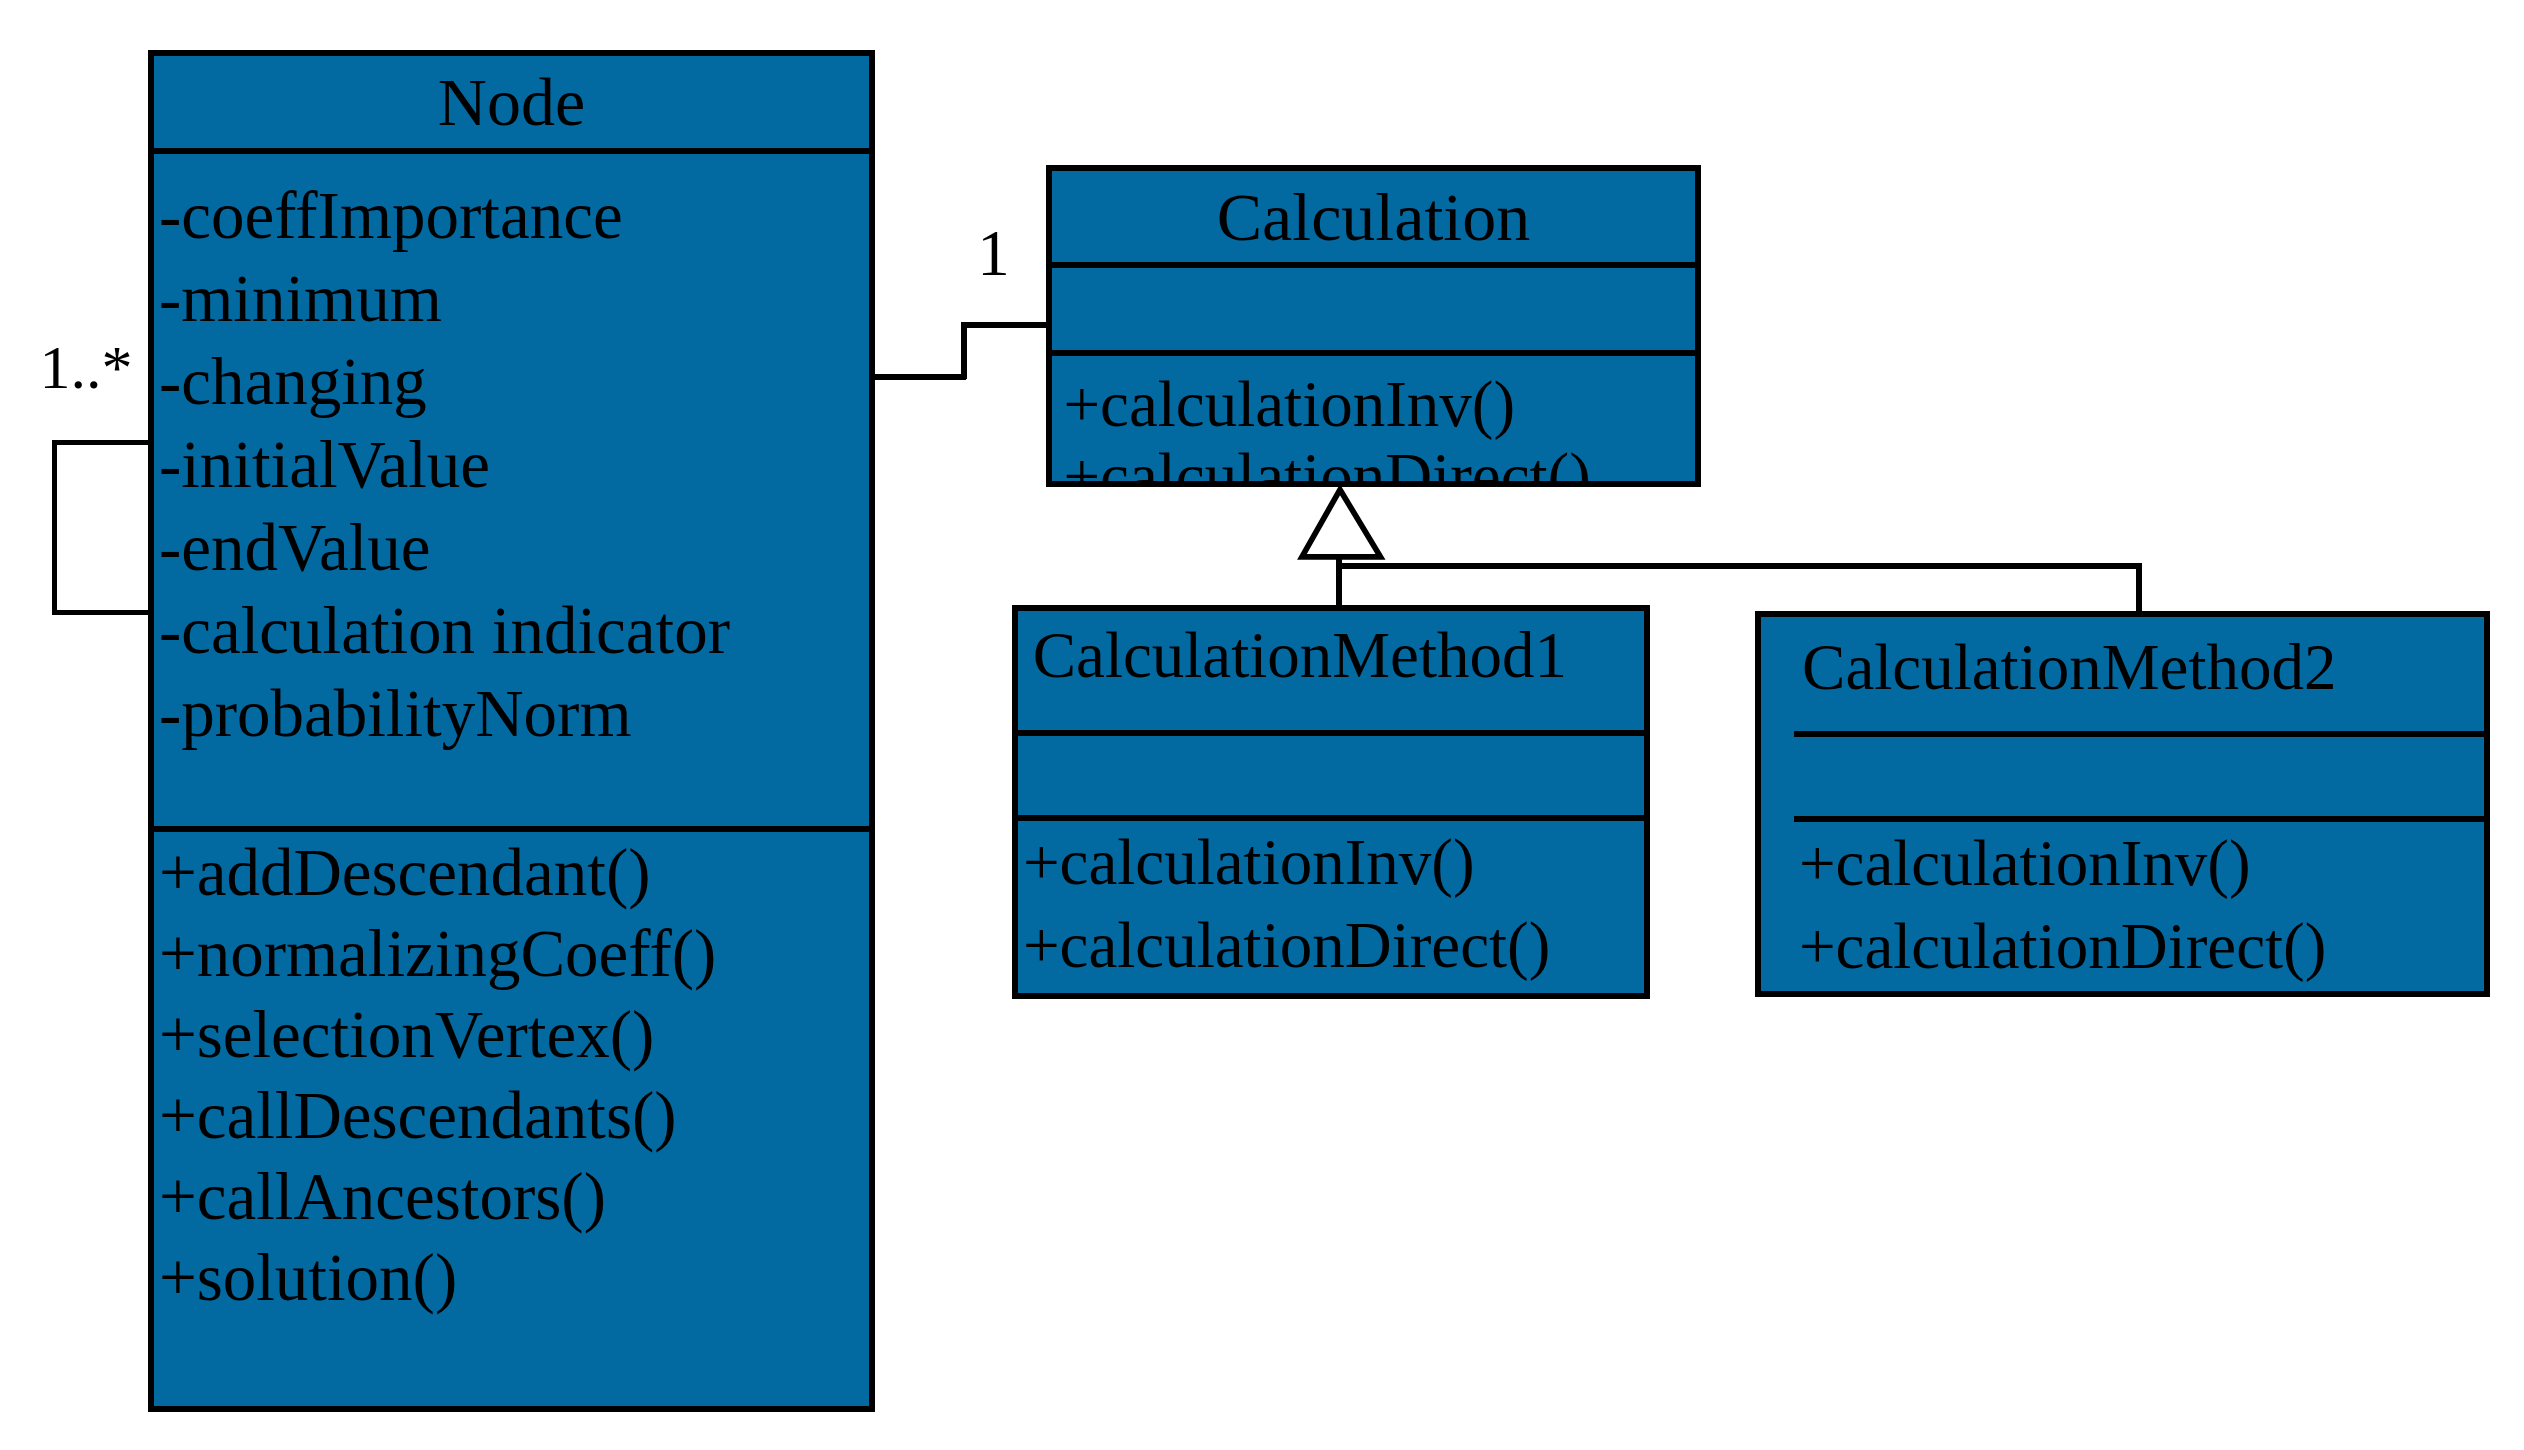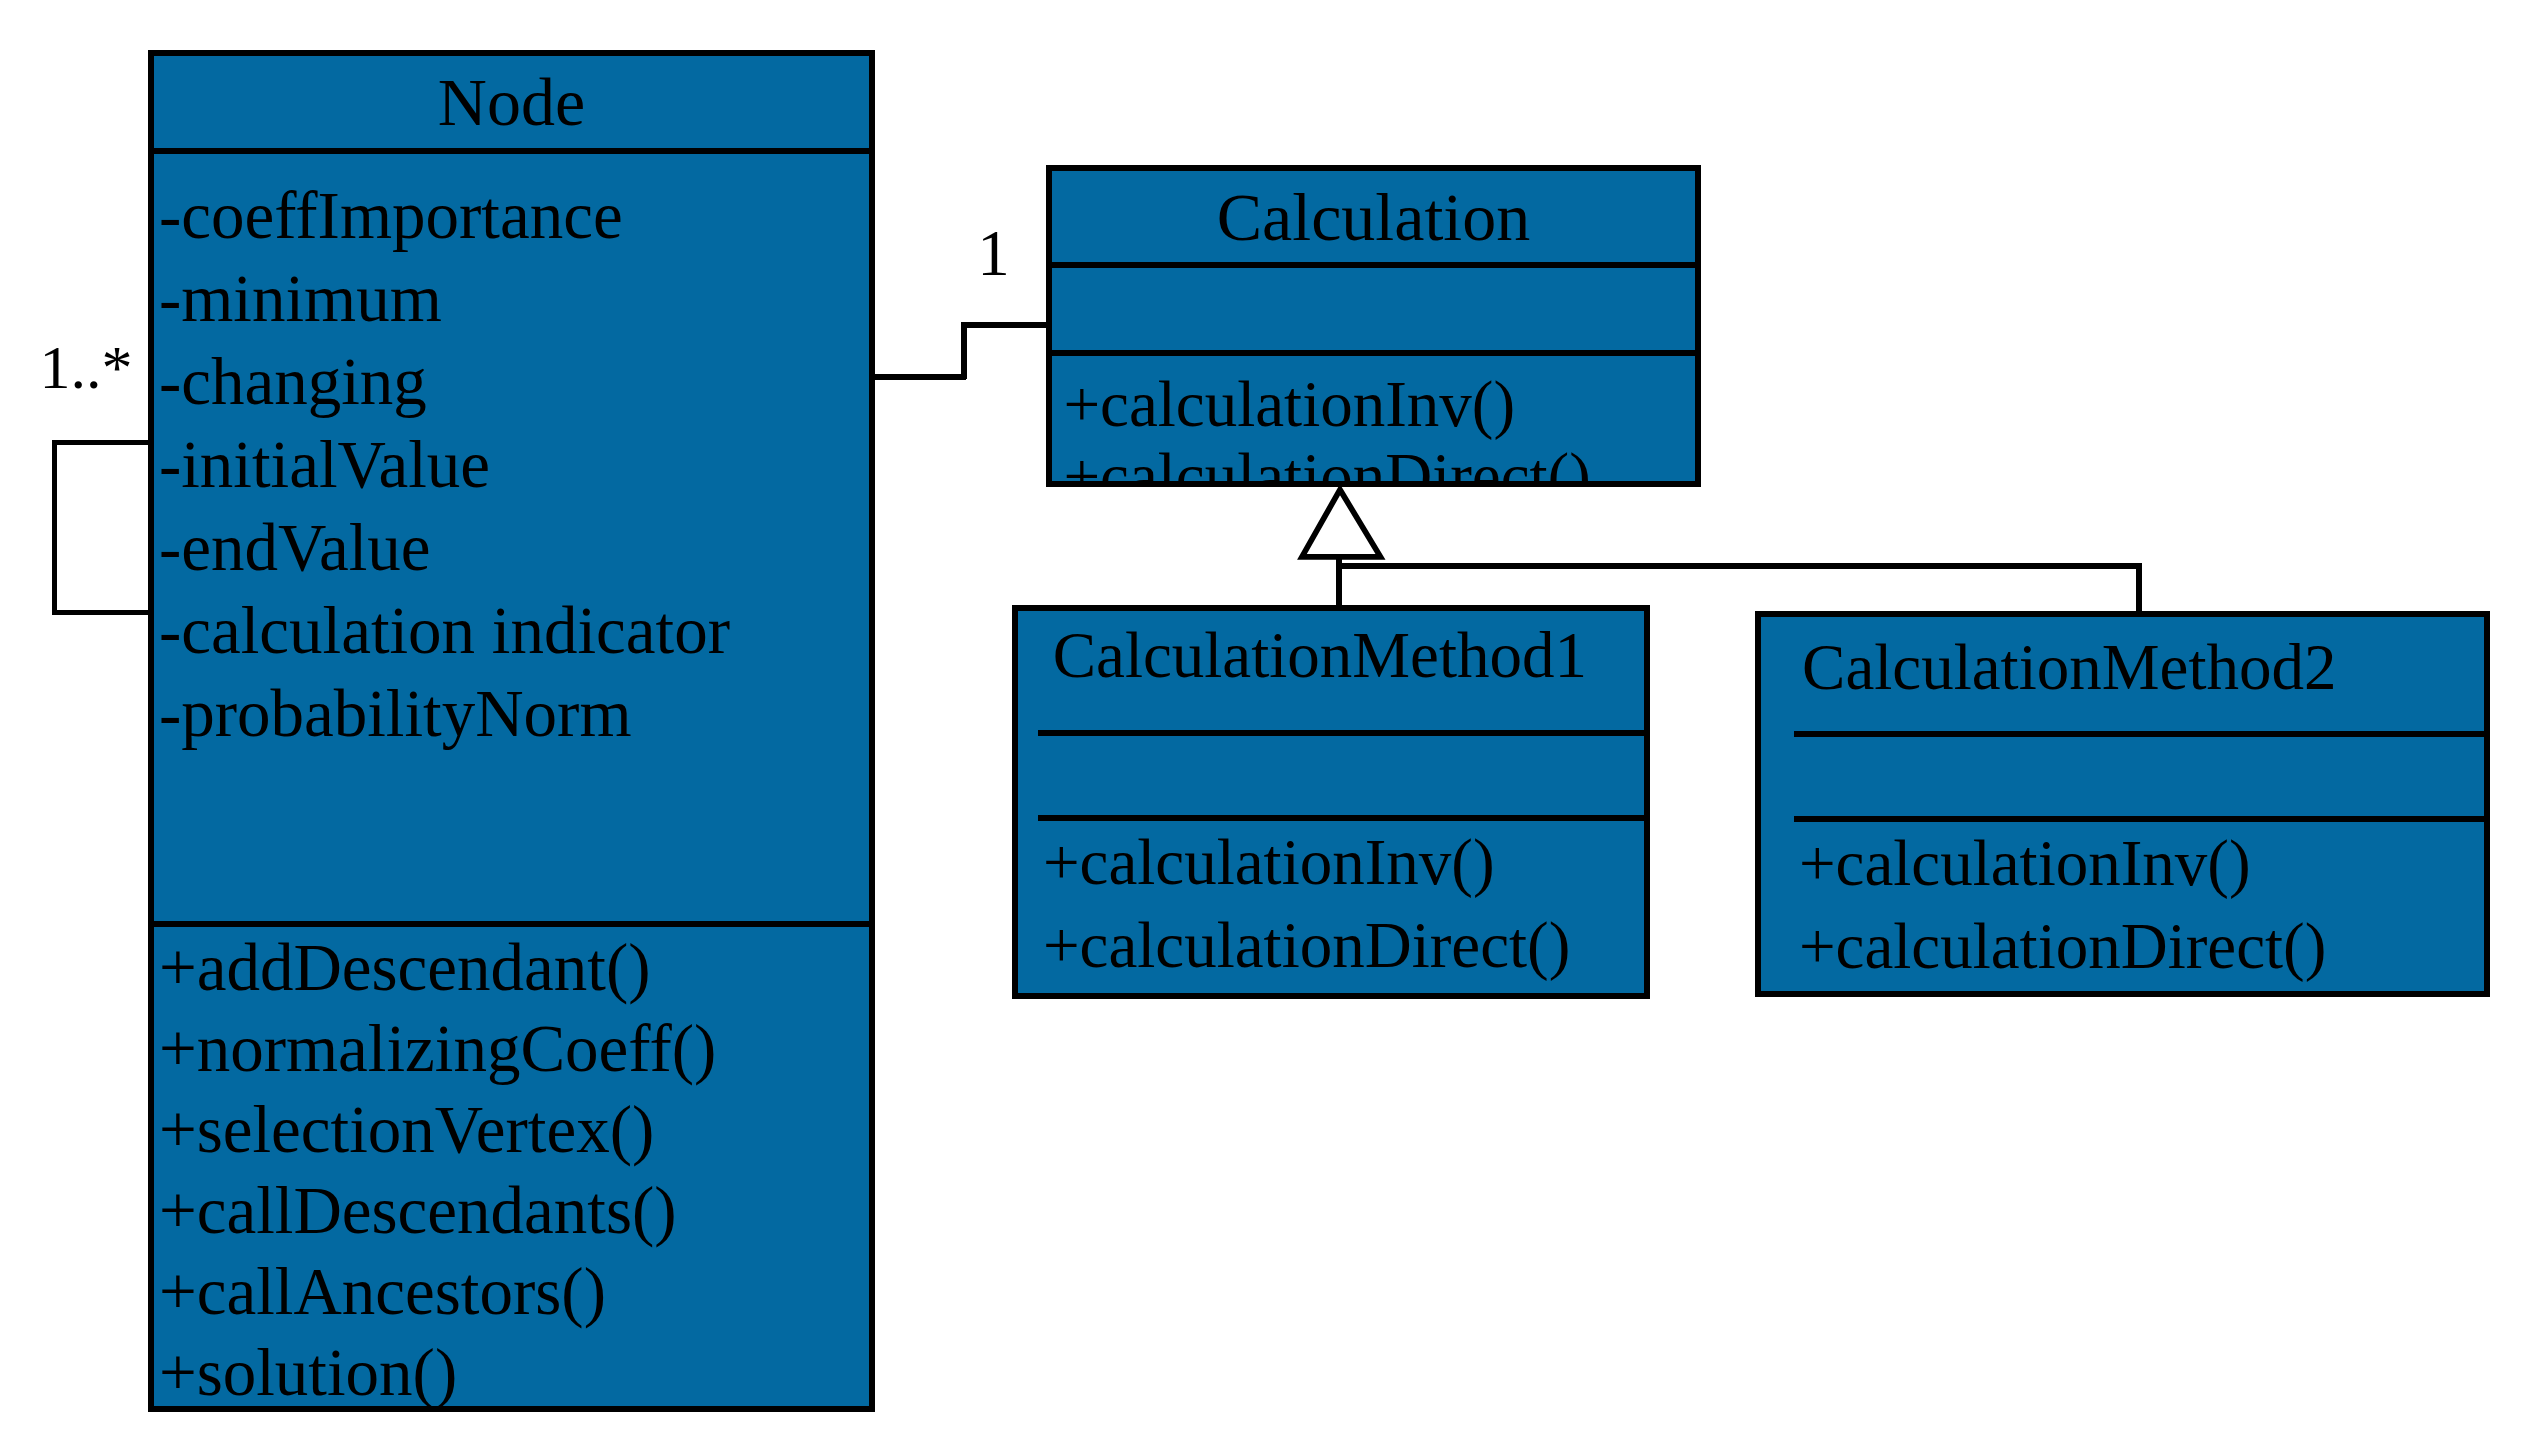--- a/index.html
+++ b/index.html
@@ -52,31 +52,31 @@
   .uml-row {
     font-size: 67px;
     line-height: 83px;
     white-space: nowrap;
     padding-left: 4.9px;
   }
 
   
   .box-node   { left: 148px;  top: 50px;  width: 727px; height: 1362px; }
   .box-node .uml-title { height: 98px; }
-  .box-node .uml-attrs { height: 773px; padding-top: 19.5px; }
+  .box-node .uml-attrs { height: 678px; padding-top: 19.5px; }
   .box-node .uml-methods .uml-row { line-height: 81px; }
 
   
   .box-calculation { left: 1046px; top: 165px; width: 655px; height: 322px; gap: 12px; }
   .box-calculation .uml-title { height: 97px; }
   .box-calculation .uml-attrs { height: 76px; }
   .box-calculation .uml-methods .uml-row { line-height: 72px; font-size: 65px; padding-left: 11.4px; }
 
   
-  .box-cm1 { left: 1012px; top: 605px; width: 638px; height: 394px; padding-left: 20px; }
+  .box-cm1 { left: 1012px; top: 605px; width: 638px; height: 394px; }
   .box-cm1 .uml-title { height: 125px; padding: 4.9px 0 0 14.7px; font-size: 65px; }
   .box-cm1 .uml-attrs { height: 85px; }
   .box-cm1 .uml-methods .uml-row { padding-left: 4.9px; font-size: 65px; }
 
   
   .box-cm2 { left: 1755px; top: 611px; width: 735px; height: 386px; padding-left: 33px; }
   .box-cm2 .uml-title { height: 120px; padding: 11.4px 0 0 8.1px; font-size: 65px; }
   .box-cm2 .uml-attrs { height: 85px; }
   .box-cm2 .uml-methods .uml-row { padding-left: 4.9px; font-size: 65px; }
 

